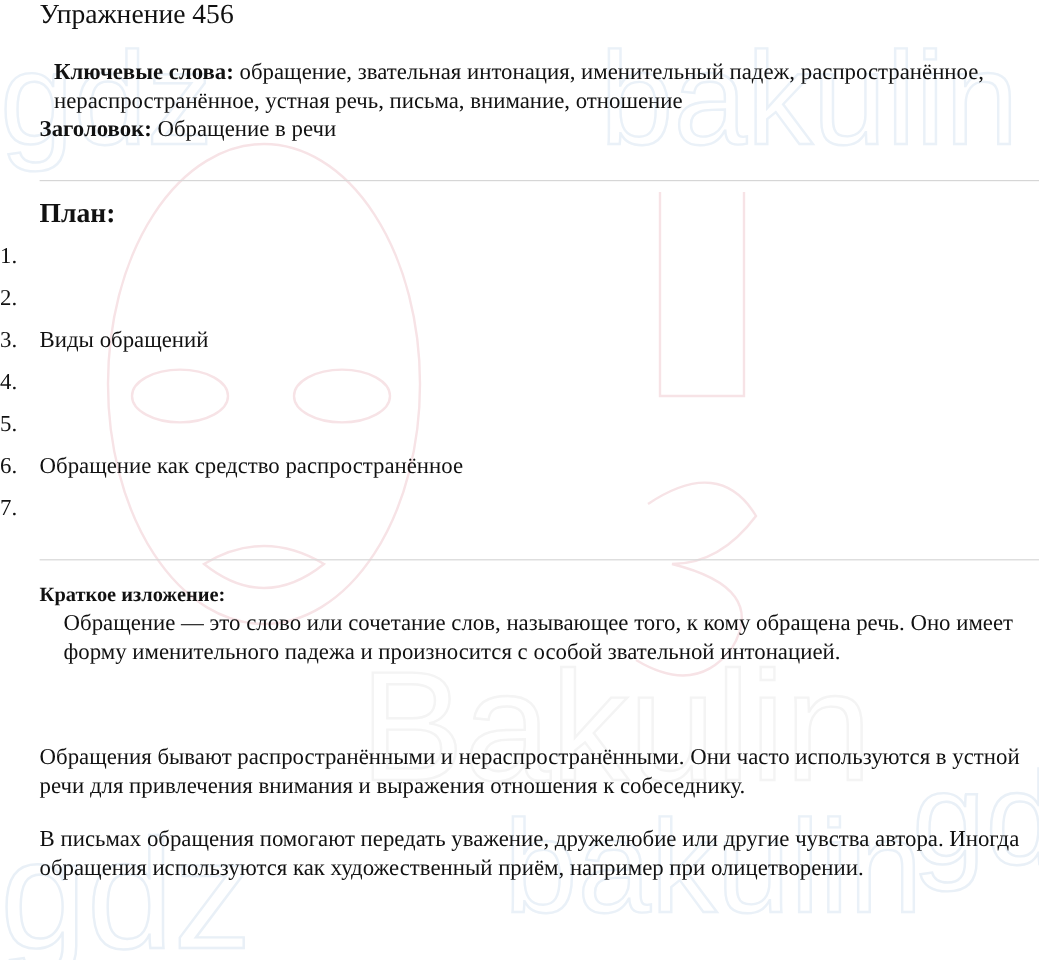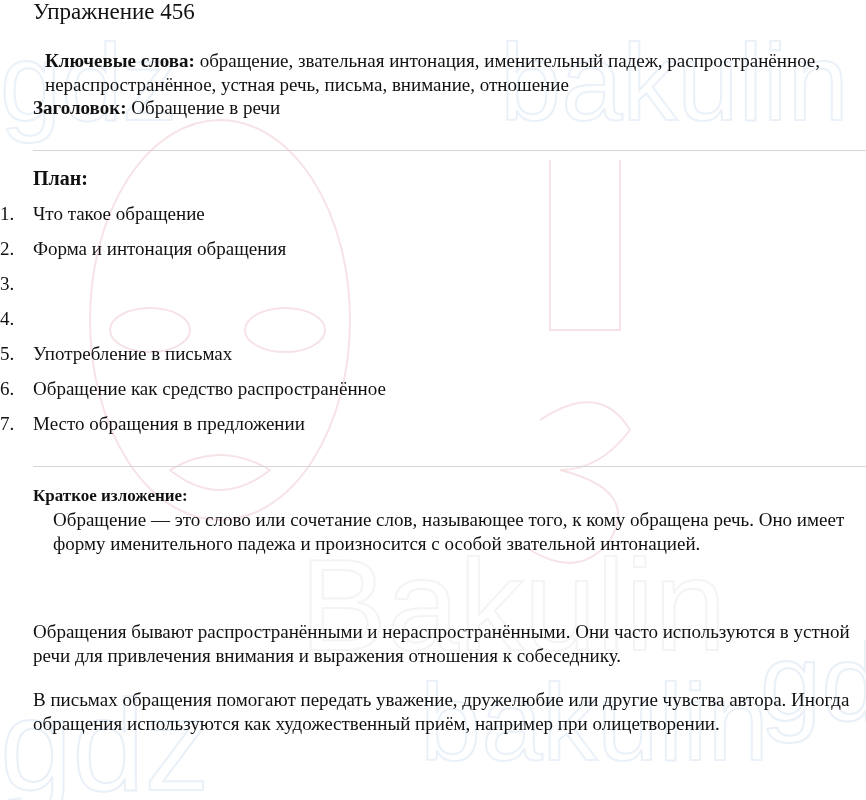--- a/index.html
+++ b/index.html
@@ -59,21 +59,21 @@
       border-top: 1px solid #d6d6d6;
     }
     .divider.d1 { top: 150px; }
     .divider.d2 { top: 466px; }
     .plan-title {
       position: absolute;
       left: 33px;
       top: 166px;
       margin: 0;
       font-weight: bold;
-      font-size: 20px;
+      font-size: 23px;
     }
     .plan-list {
       position: absolute;
       left: 0;
       top: 202px;
       margin: 0;
       padding: 0;
       list-style: none;
     }
     .plan-list li {
@@ -138,43 +138,40 @@
     <span>Обращение в речи</span>
   </p>
 
   <div class="divider d1"></div>
 
   <h2 class="plan-title">План:</h2>
 
   <ol class="plan-list">
     <li>
         <span class="num">1.</span>
-        <span>Что такое обращение</span>
       </li>
     <li>
         <span class="num">2.</span>
-        <span>Форма и интонация обращения</span>
       </li>
     <li>
         <span class="num">3.</span>
+        <span>Виды обращений</span>
       </li>
     <li>
         <span class="num">4.</span>
       </li>
     <li>
         <span class="num">5.</span>
-        <span>Употребление в письмах</span>
       </li>
     <li>
         <span class="num">6.</span>
         <span>Обращение как средство распространённое</span>
       </li>
     <li>
         <span class="num">7.</span>
-        <span>Место обращения в предложении</span>
       </li>
   </ol>
 
   <div class="divider d2"></div>
 
   <h2 class="summary-title">Краткое изложение:</h2>
 
   <p class="summary-para p1">Обращение — это слово или сочетание слов, называющее того, к кому обращена речь. Оно имеет форму именительного падежа и произносится с особой звательной интонацией.</p>
   <p class="summary-para p2">Обращения бывают распространёнными и нераспространёнными. Они часто используются в устной речи для привлечения внимания и выражения отношения к собеседнику.</p>
   <p class="summary-para p3">В письмах обращения помогают передать уважение, дружелюбие или другие чувства автора. Иногда обращения используются как художественный приём, например при олицетворении.</p>

